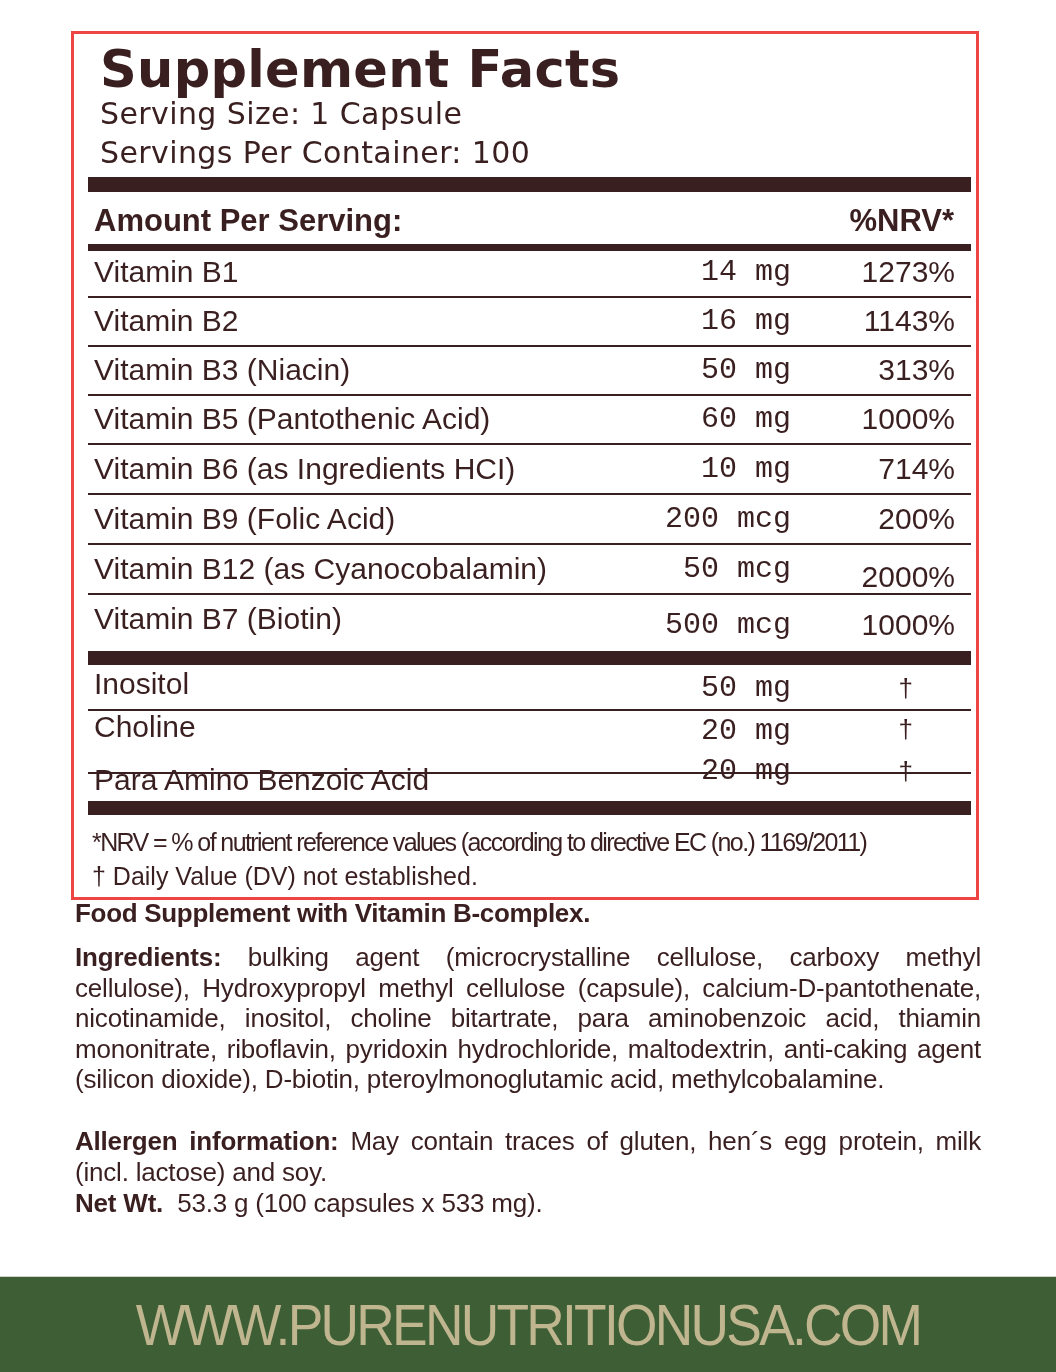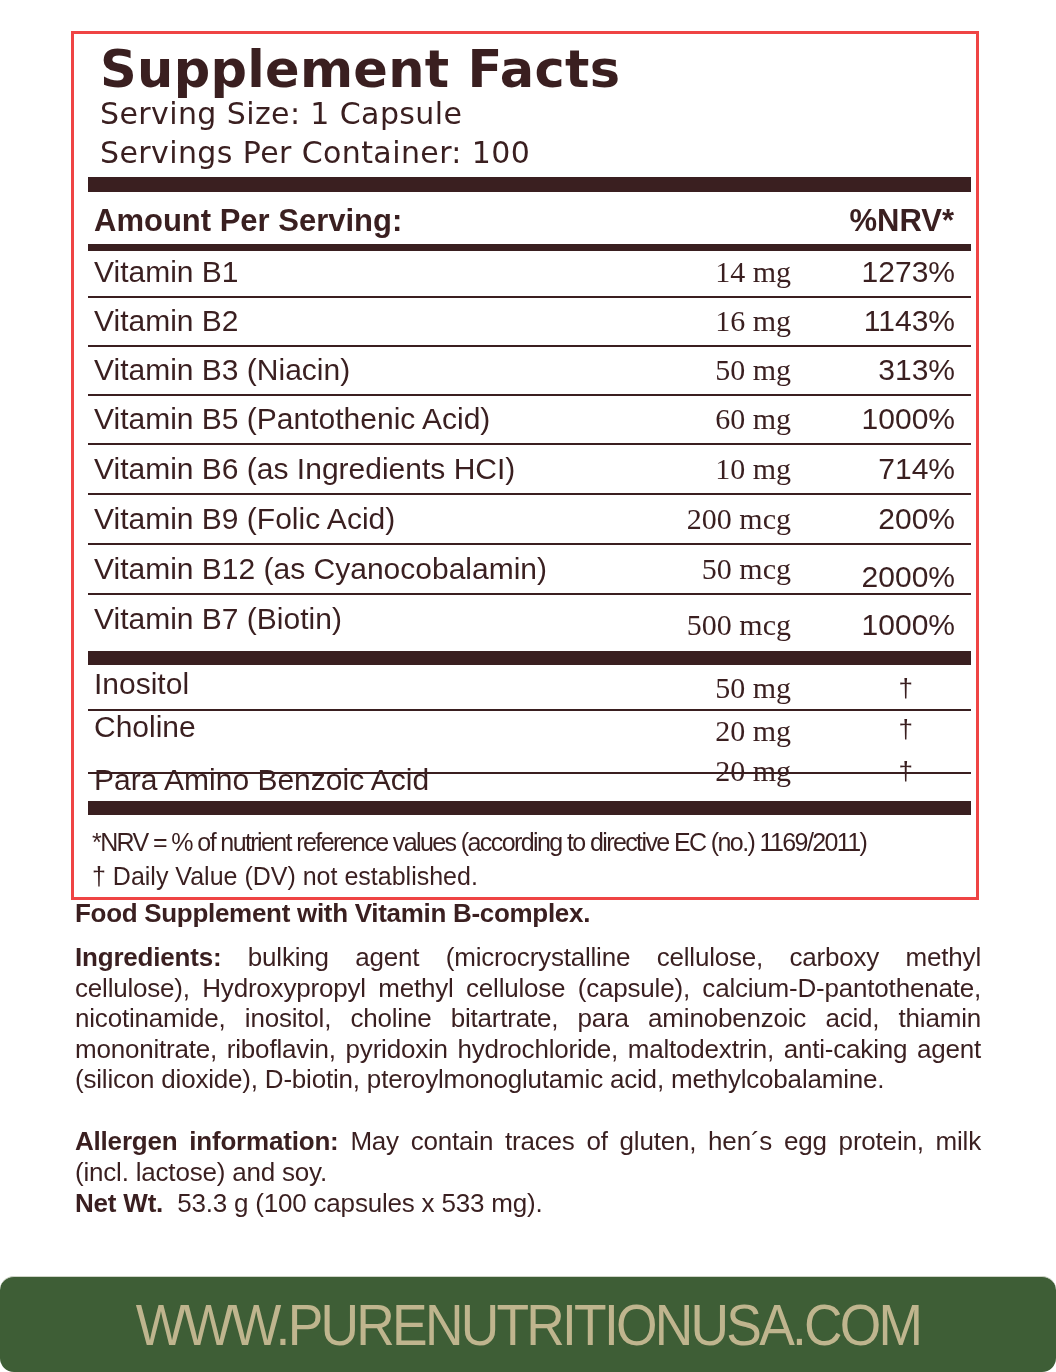--- a/index.html
+++ b/index.html
@@ -32,21 +32,21 @@
     .hdr .left { position: absolute; left: 0; }
     .hdr .right { position: absolute; right: 0; }
     .row { position: absolute; left: 14px; width: 883px; height: 50px; }
     .row .divider { position: absolute; left: 0; right: 0; bottom: 0; height: 2px; background: #3a1f20; }
     .row .name {
       position: absolute; left: 6px; top: 4px; font-size: 30px; line-height: 40px;
       font-family: "Liberation Sans", sans-serif;
     }
     .row .amt {
       position: absolute; right: 180px; top: 4px; font-size: 30px; line-height: 40px;
-      font-family: Liberation Serif, serif; text-align: left; white-space: nowrap;
+      font-family: Liberation Mono, monospace; text-align: left; white-space: nowrap;
     }
     .row .nrv {
       position: absolute; right: 16px; top: 4px; font-size: 30px; line-height: 40px;
       font-family: "Liberation Sans", sans-serif; text-align: center; white-space: nowrap;
     }
     .row .nrv.dagger { right: 58px; font-size: 26px; }
     .foot-note {
       position: absolute; left: 18px; font-size: 25px; line-height: 32px;
       font-family: "Liberation Sans", sans-serif; white-space: nowrap;
     }
@@ -56,21 +56,21 @@
       position: absolute; left: 75px; width: 906px;
       font-family: "Liberation Sans", sans-serif; font-size: 26px; line-height: 30.5px;
     }
     .food-line { top: 898px; font-weight: bold; letter-spacing: -0.3px; }
     .ingredients { top: 942px; text-align: justify; letter-spacing: -0.2px; }
     .ingredients b { font-weight: bold; }
     .allergen { top: 1126px; text-align: justify; letter-spacing: -0.2px; }
     .netwt { top: 1188px; letter-spacing: -0.2px; }
     .footer {
       position: absolute; left: 0; top: 1276px; width: 1056px; height: 96px;
-      background: #3e5e36; border-top: 1px solid #cfd4c8; box-sizing: border-box; border-radius: 14px;
+      background: #3e5e36; border-top: 1px solid #cfd4c8; box-sizing: border-box;
     }
     .footer-url {
       position: absolute; left: 0; right: 0; top: 16px; text-align: center;
       font-family: "Liberation Sans", sans-serif; font-size: 58px; line-height: 64px;
       color: #bfb58e; letter-spacing: -3px; transform: scaleX(0.92);
     }
   </style>
 </head>
 <body>
 

